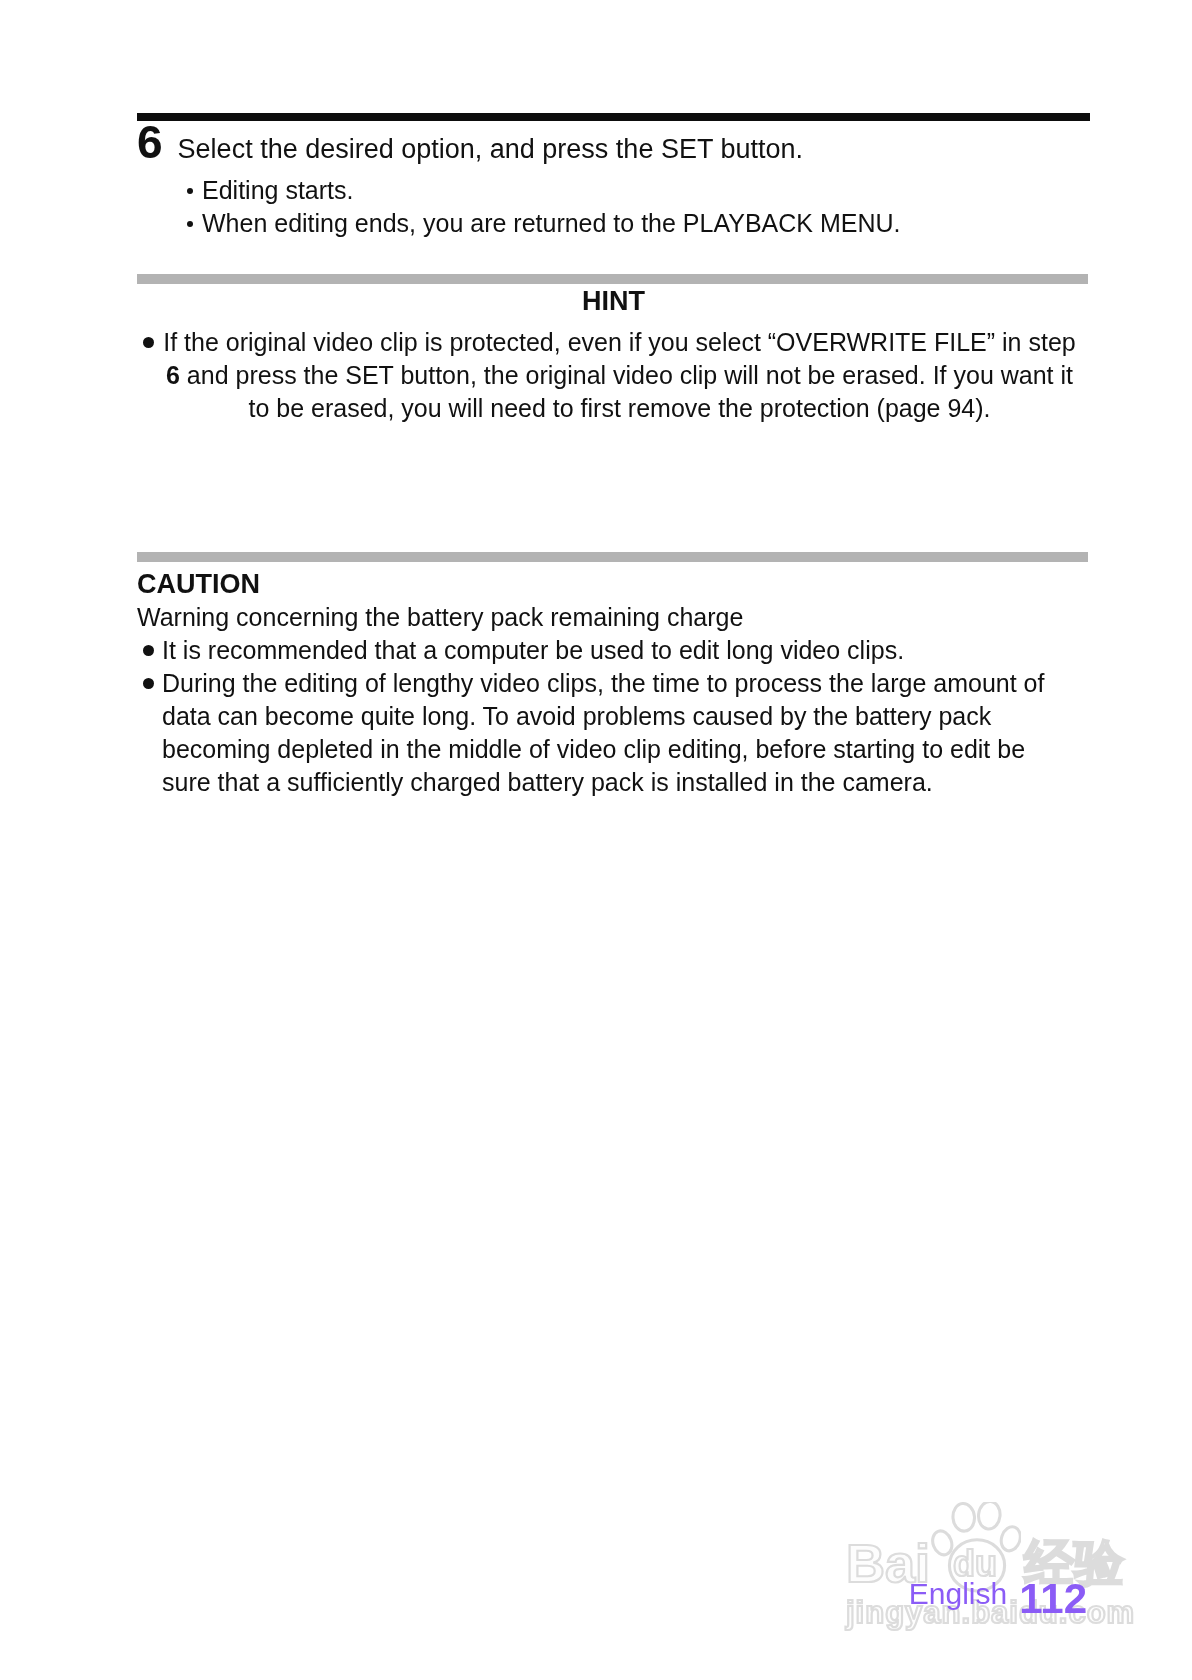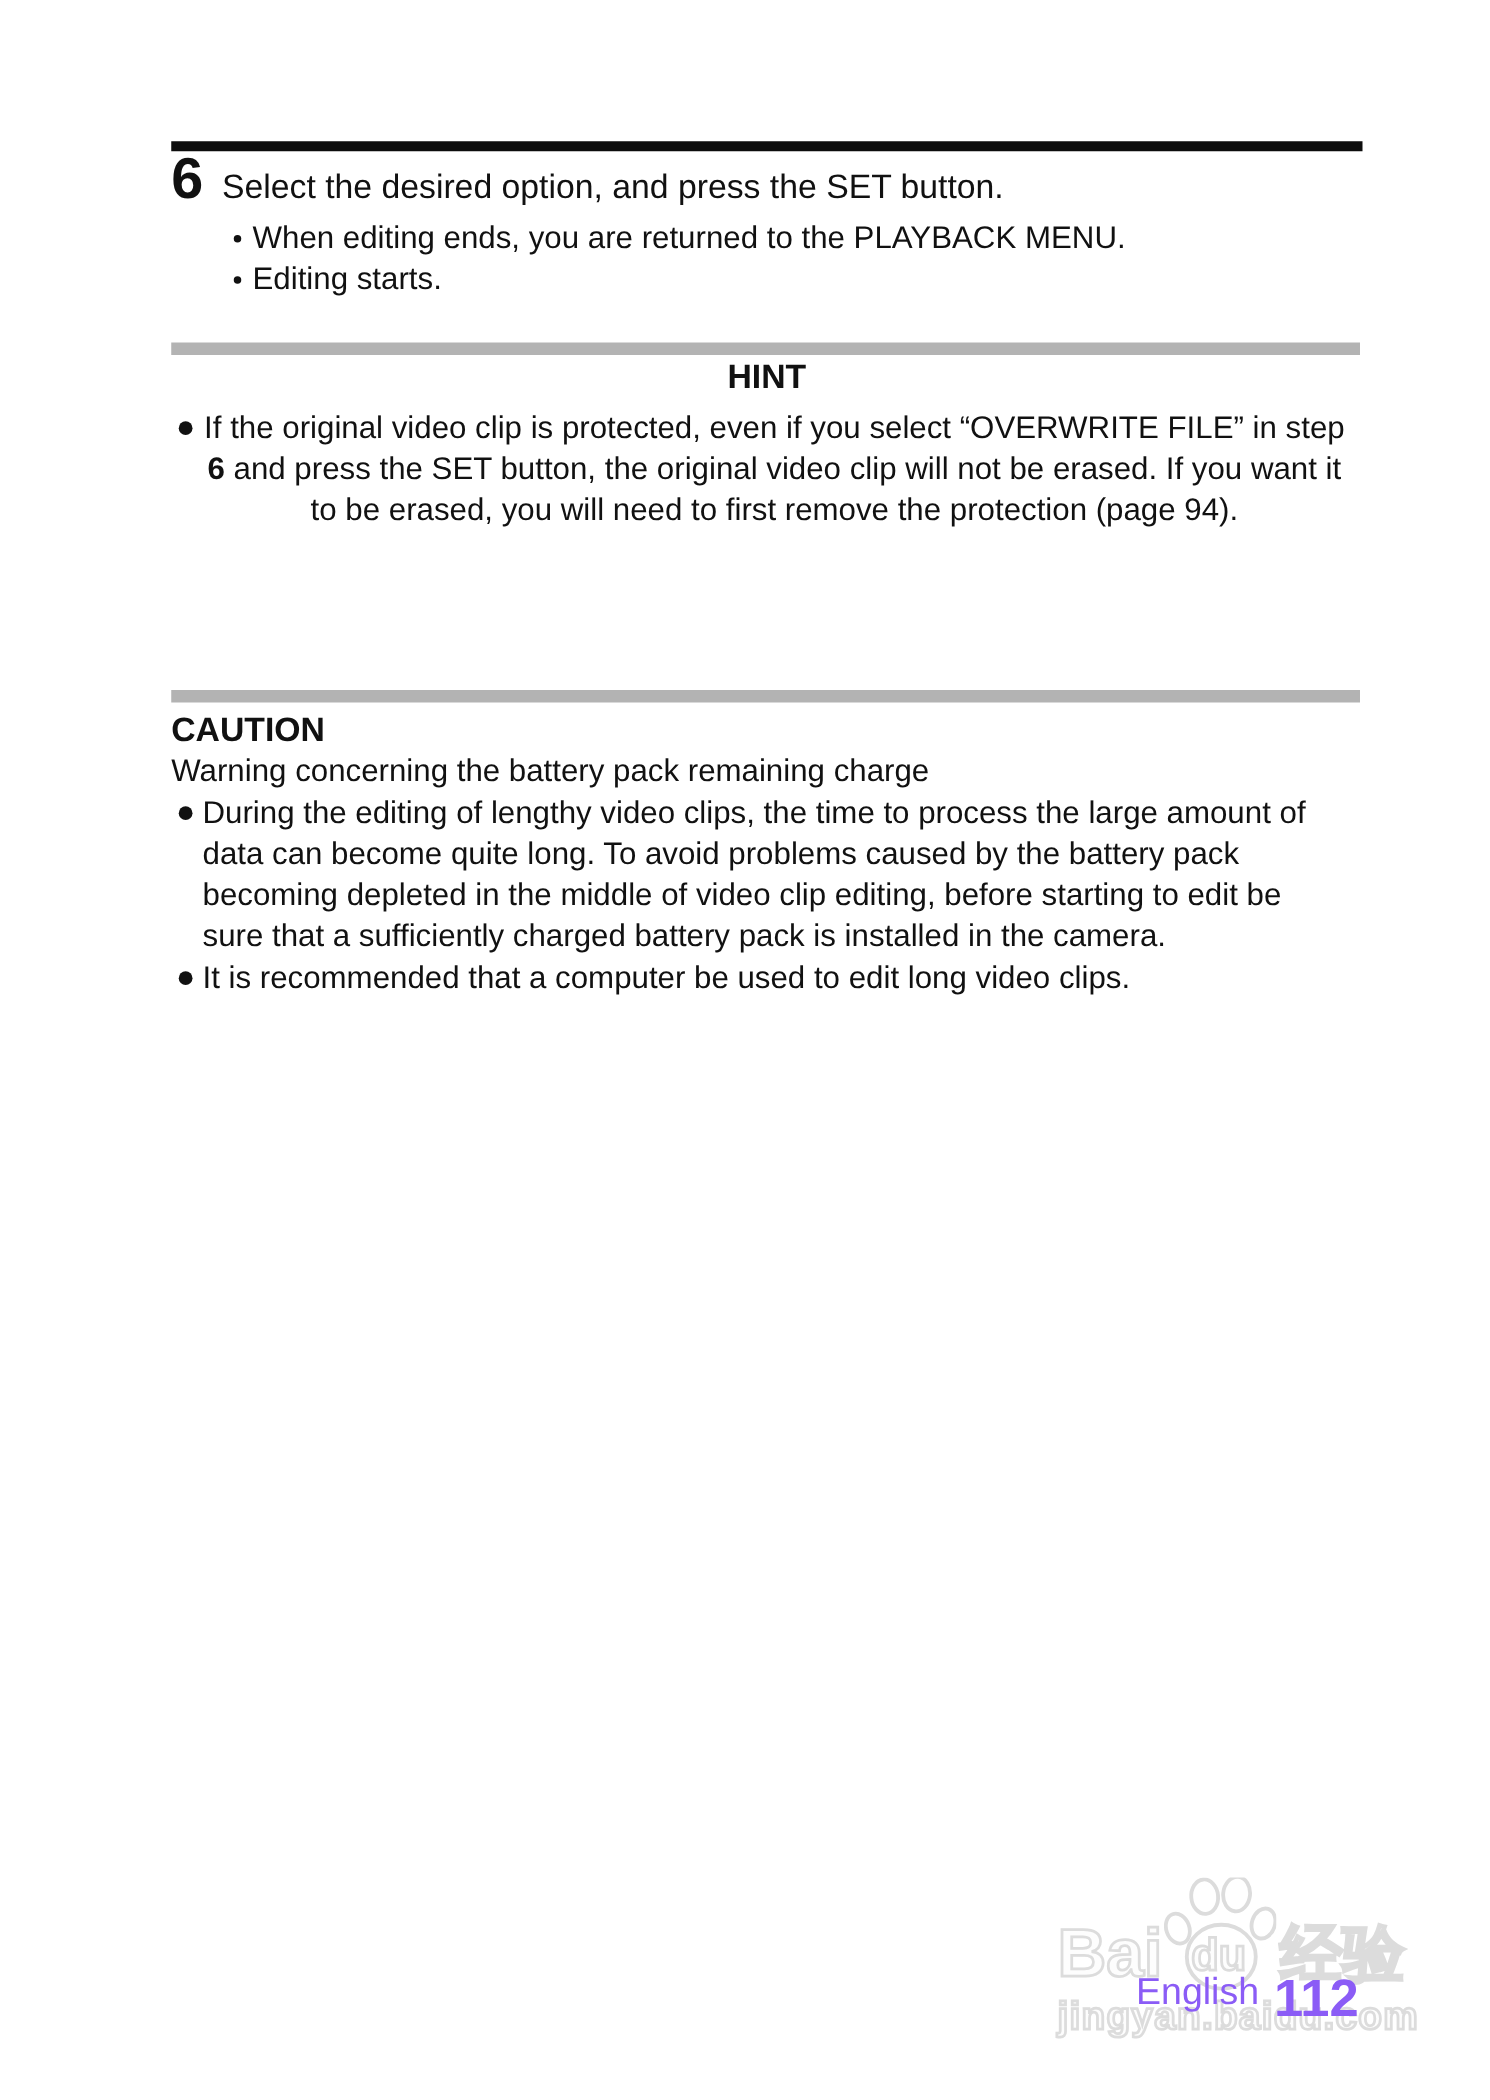--- a/index.html
+++ b/index.html
@@ -67,42 +67,42 @@
 <div class="page">
 
   <div class="rule-top"></div>
 
   <div class="content step">
     <div class="step-head">
       <span class="step-num">6</span>
       <h2 class="step-title">Select the desired option, and press the SET button.</h2>
     </div>
     <ul class="step-bullets">
+        <li><span>Editing starts.</span></li>
         <li><span>When editing ends, you are returned to the PLAYBACK MENU.</span></li>
-        <li><span>Editing starts.</span></li>
       </ul>
   </div>
 
   <div class="graybar bar-hint"></div>
 
   <section class="content hint">
     <h3 class="sec-title">HINT</h3>
     <ul class="dot-bullets">
         <li><span>If the original video clip is protected, even if you select “OVERWRITE FILE” in step </span><b>6</b><span> and press the SET button, the original video clip will not be erased. If you want it to be erased, you will need to first remove the protection (page 94).</span></li>
       </ul>
   </section>
 
   <div class="graybar bar-caution"></div>
 
   <section class="content caution">
     <h3 class="sec-title">CAUTION</h3>
     <h4 class="sec-subtitle">Warning concerning the battery pack remaining charge</h4>
     <ul class="dot-bullets">
+        <li><span>It is recommended that a computer be used to edit long video clips.</span></li>
         <li><span>During the editing of lengthy video clips, the time to process the large amount of data can become quite long. To avoid problems caused by the battery pack becoming depleted in the middle of video clip editing, before starting to edit be sure that a sufficiently charged battery pack is installed in the camera.</span></li>
-        <li><span>It is recommended that a computer be used to edit long video clips.</span></li>
       </ul>
   </section>
 
   <div class="watermark">
     <span class="wm-text wm-bai">Bai</span>
     <svg class="wm-paw" width="90" height="92" viewBox="0 0 88 90" xmlns="http://www.w3.org/2000/svg">
       <g fill="#ffffff" stroke="#dcdcdc" stroke-width="3">
         <ellipse cx="11" cy="40" rx="9" ry="12" transform="rotate(-20 11 40)"></ellipse>
         <ellipse cx="32" cy="15" rx="10.5" ry="13.5" transform="rotate(-5 32 15)"></ellipse>
         <ellipse cx="57" cy="13" rx="10.5" ry="13.5" transform="rotate(6 57 13)"></ellipse>

